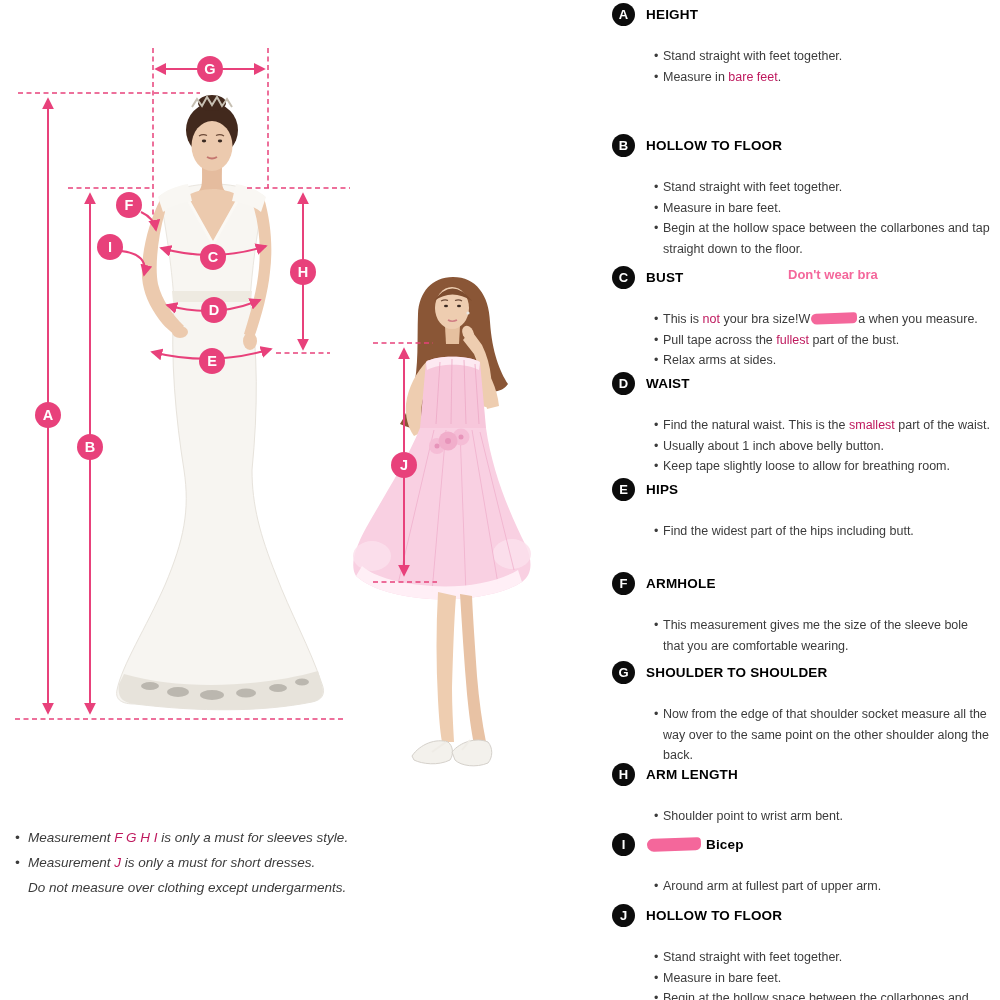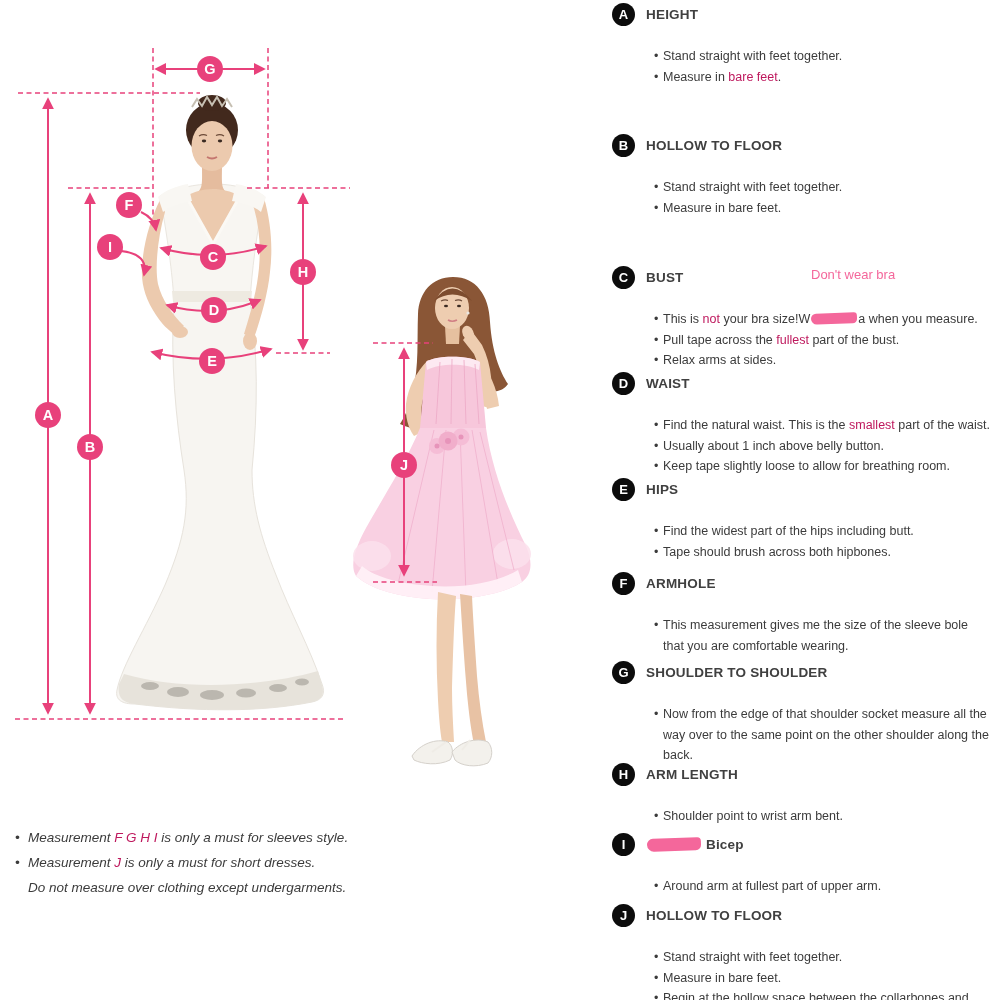--- a/index.html
+++ b/index.html
@@ -9,22 +9,22 @@
     -webkit-font-smoothing:antialiased;
   }
   #stage{position:absolute;inset:0;}
   
   #col{position:absolute;left:612px;top:0;width:380px;height:1000px;}
   .sec{position:absolute;left:0;width:378px;}
   .sec-head{display:flex;align-items:center;gap:11px;position:relative;height:24px;}
   .badge{width:23px;height:23px;border-radius:50%;background:#0c0c0c;color:#fff;
     font-weight:bold;font-size:13px;display:flex;align-items:center;justify-content:center;
     flex:0 0 23px;}
-  .sec-title{font-weight:bold;font-size:13.5px;color:#404040;letter-spacing:.2px;white-space:nowrap;}
-  .sec-anno{position:absolute;left:199px;top:2px;font-weight:normal;font-size:13px;color:#f4679b;white-space:nowrap;}
+  .sec-title{font-weight:bold;font-size:13.5px;color:#000000;letter-spacing:.2px;white-space:nowrap;}
+  .sec-anno{position:absolute;left:176px;top:2px;font-weight:bold;font-size:13px;color:#f4679b;white-space:nowrap;}
   .bullets{margin-top:20px;}
   .bullet{position:relative;padding-left:51px;font-size:12.5px;color:#3b3b3b;line-height:20.5px;}
   .bullet::before{content:"•";position:absolute;left:42px;top:0;color:#3b3b3b;}
   .pink{color:#be185d;}
   .scribble{display:inline-block;width:46px;height:11px;background:#f4679b;
     border-radius:8px 5px 7px 9px;transform:rotate(-2deg);vertical-align:-1px;margin:0 1px;}
   .scribble.wide{width:54px;height:13px;vertical-align:-2px;}
   
   #notes{position:absolute;left:15px;top:826px;width:580px;}
   .note{position:relative;padding-left:13px;font-size:13.5px;color:#3b3b3b;line-height:24.8px;font-style:italic;}
@@ -212,20 +212,21 @@
     </div>
 
     <div class="sec" style="top:133px">
       <div class="sec-head">
         <span class="badge">B</span>
         <span class="sec-title">HOLLOW TO FLOOR</span>
       </div>
       <div class="bullets">
         <div class="bullet"><span>Stand straight with feet together.</span></div>
         <div class="bullet"><span>Measure in bare feet.</span></div>
+        <div class="bullet"><span>Begin at the hollow space between  the collarbones and tap straight down to the floor.</span></div>
       </div>
     </div>
 
     <div class="sec" style="top:265px">
       <div class="sec-head">
         <span class="badge">C</span>
         <span class="sec-title">BUST</span>
         <span class="sec-anno">Don't wear bra</span>
       </div>
       <div class="bullets">
@@ -247,21 +248,20 @@
       </div>
     </div>
 
     <div class="sec" style="top:477px">
       <div class="sec-head">
         <span class="badge">E</span>
         <span class="sec-title">HIPS</span>
       </div>
       <div class="bullets">
         <div class="bullet"><span>Find the widest part of the hips including butt.</span></div>
-        <div class="bullet"><span>Tape should brush across both hipbones.</span></div>
       </div>
     </div>
 
     <div class="sec" style="top:571px">
       <div class="sec-head">
         <span class="badge">F</span>
         <span class="sec-title">ARMHOLE</span>
       </div>
       <div class="bullets">
         <div class="bullet"><span>This measurement gives me the size of the sleeve bole that you are comfortable wearing.</span></div>

